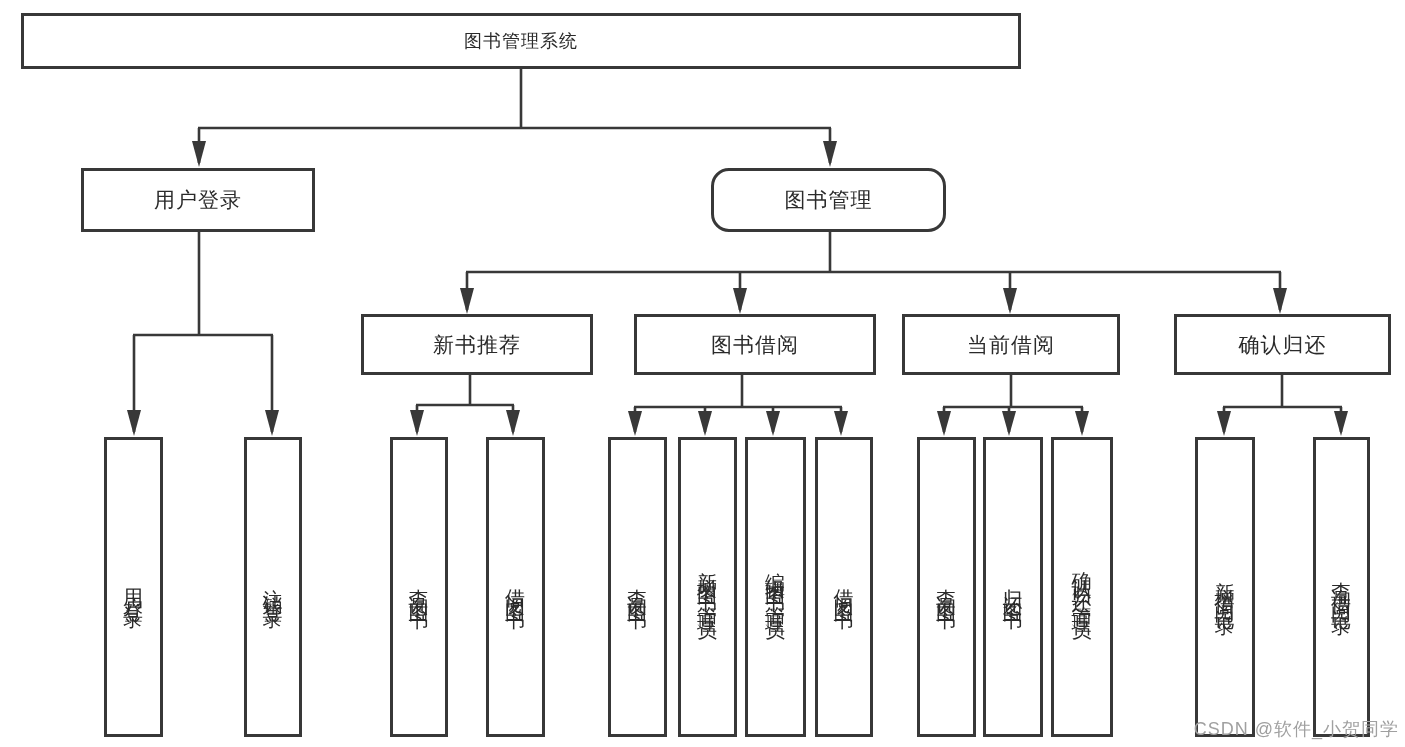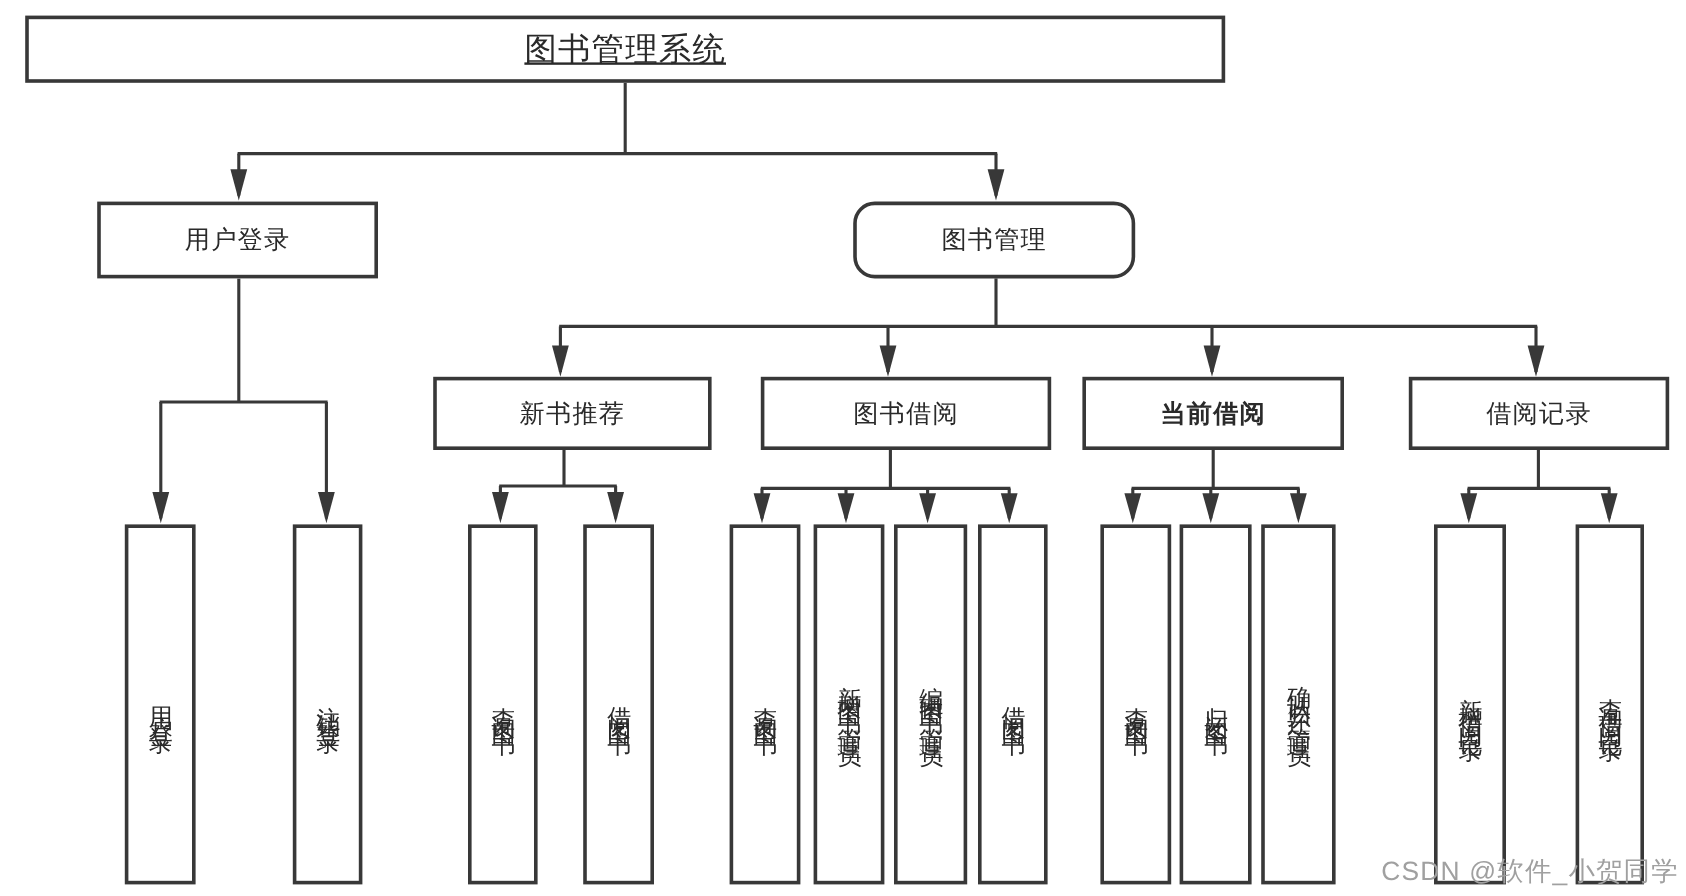--- a/index.html
+++ b/index.html
@@ -22,34 +22,34 @@
   .connector polygon{fill:var(--line);}
   .node{
     position:absolute;
     box-sizing:border-box;
     background:var(--bg);
     border:3px solid var(--line);
     display:flex;align-items:center;justify-content:center;
     text-align:center;
   }
   .node .lbl{font-size:21px;letter-spacing:1px;white-space:nowrap;}
-  .root .lbl{font-size:27px;text-decoration:underline;}
+  .root .lbl{font-size:18px;}
   .leaf{z-index:2;}
   .leaf .vlbl{
     writing-mode:vertical-rl;
     text-orientation:mixed;
     font-size:20px;
     letter-spacing:7px;
     line-height:1;
     white-space:nowrap;
   }
   .watermark{
     position:absolute;
     right:6px;bottom:6px;
-    font-size:22px;
+    font-size:18px;
     color:var(--wm);
     z-index:5;
     white-space:nowrap;
     letter-spacing:1px;
   }
 </style>
 </head>
 <body>
 
 <div class="canvas">
@@ -126,25 +126,25 @@
   <div class="node" style="left:711px;top:168px;width:235px;height:64px;border-radius:18px;">
     <span class="lbl">图书管理</span>
   </div>
 
   <div class="node" style="left:361px;top:314px;width:232px;height:61px;">
     <span class="lbl">新书推荐</span>
   </div>
   <div class="node" style="left:634px;top:314px;width:242px;height:61px;">
     <span class="lbl">图书借阅</span>
   </div>
-  <div class="node" style="left:902px;top:314px;width:218px;height:61px;font-weight:bold;">
+  <div class="node" style="left:902px;top:314px;width:218px;height:61px;">
     <span class="lbl">当前借阅</span>
   </div>
   <div class="node" style="left:1174px;top:314px;width:217px;height:61px;">
-    <span class="lbl">借阅记录</span>
+    <span class="lbl">确认归还</span>
   </div>
 
   <div class="node leaf" style="left:104px;top:437px;width:59px;height:300px;">
     <span class="vlbl">用户登录</span>
   </div>
   <div class="node leaf" style="left:244px;top:437px;width:58px;height:300px;">
     <span class="vlbl">注销登录</span>
   </div>
 
   <div class="node leaf" style="left:390px;top:437px;width:58px;height:300px;">

